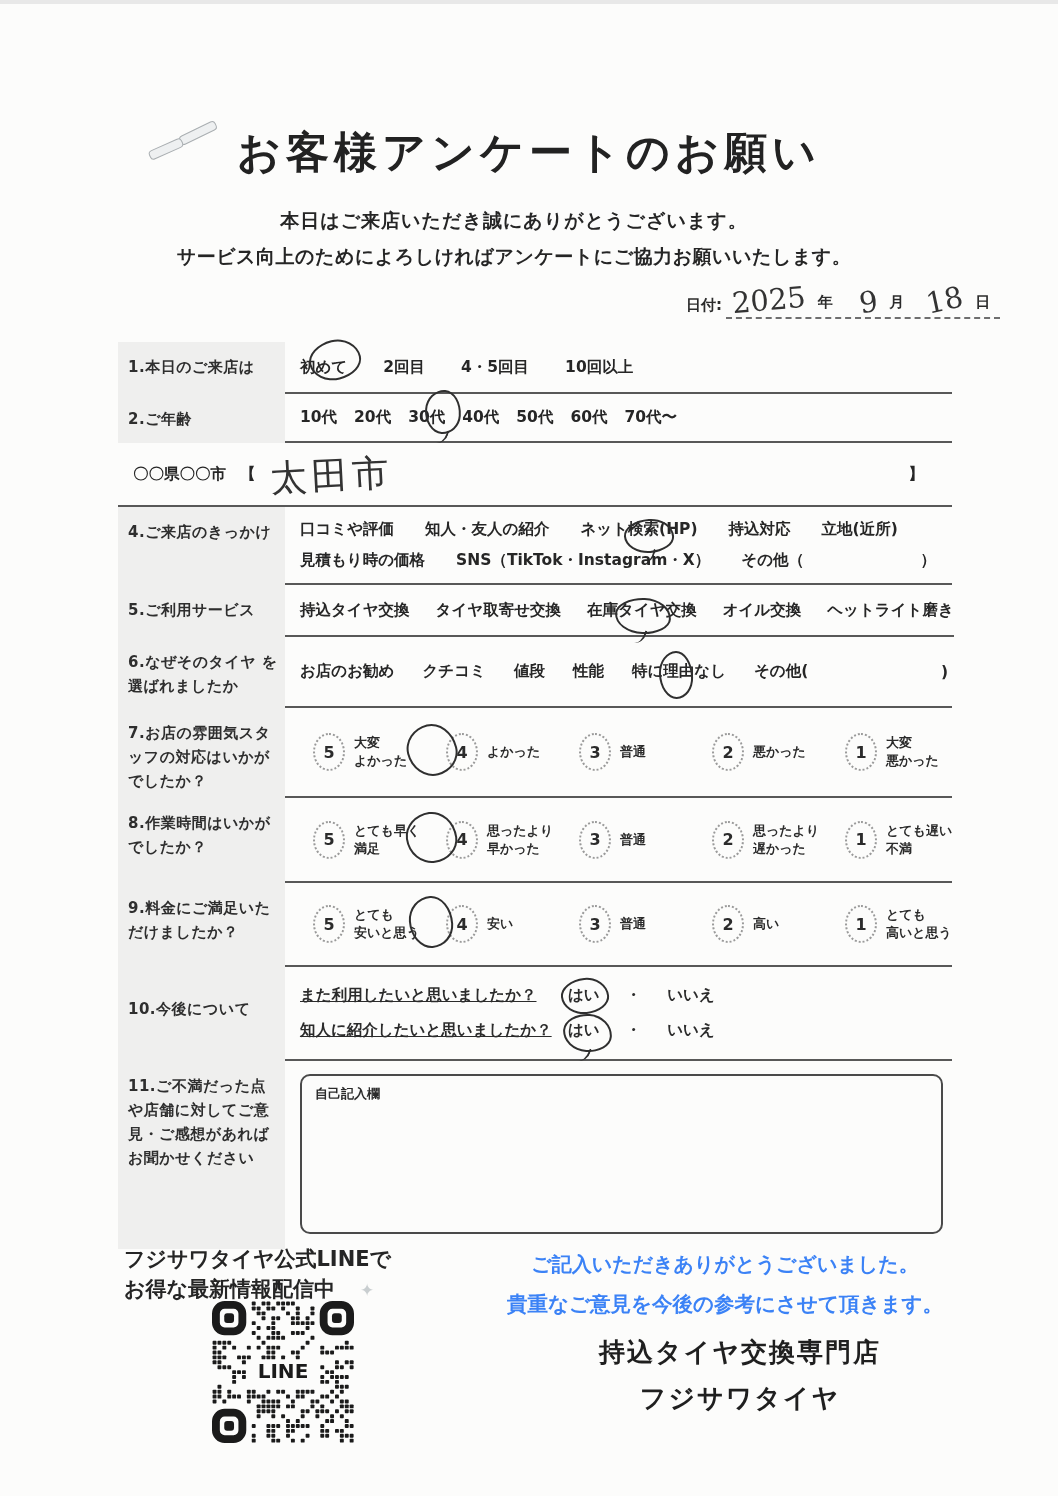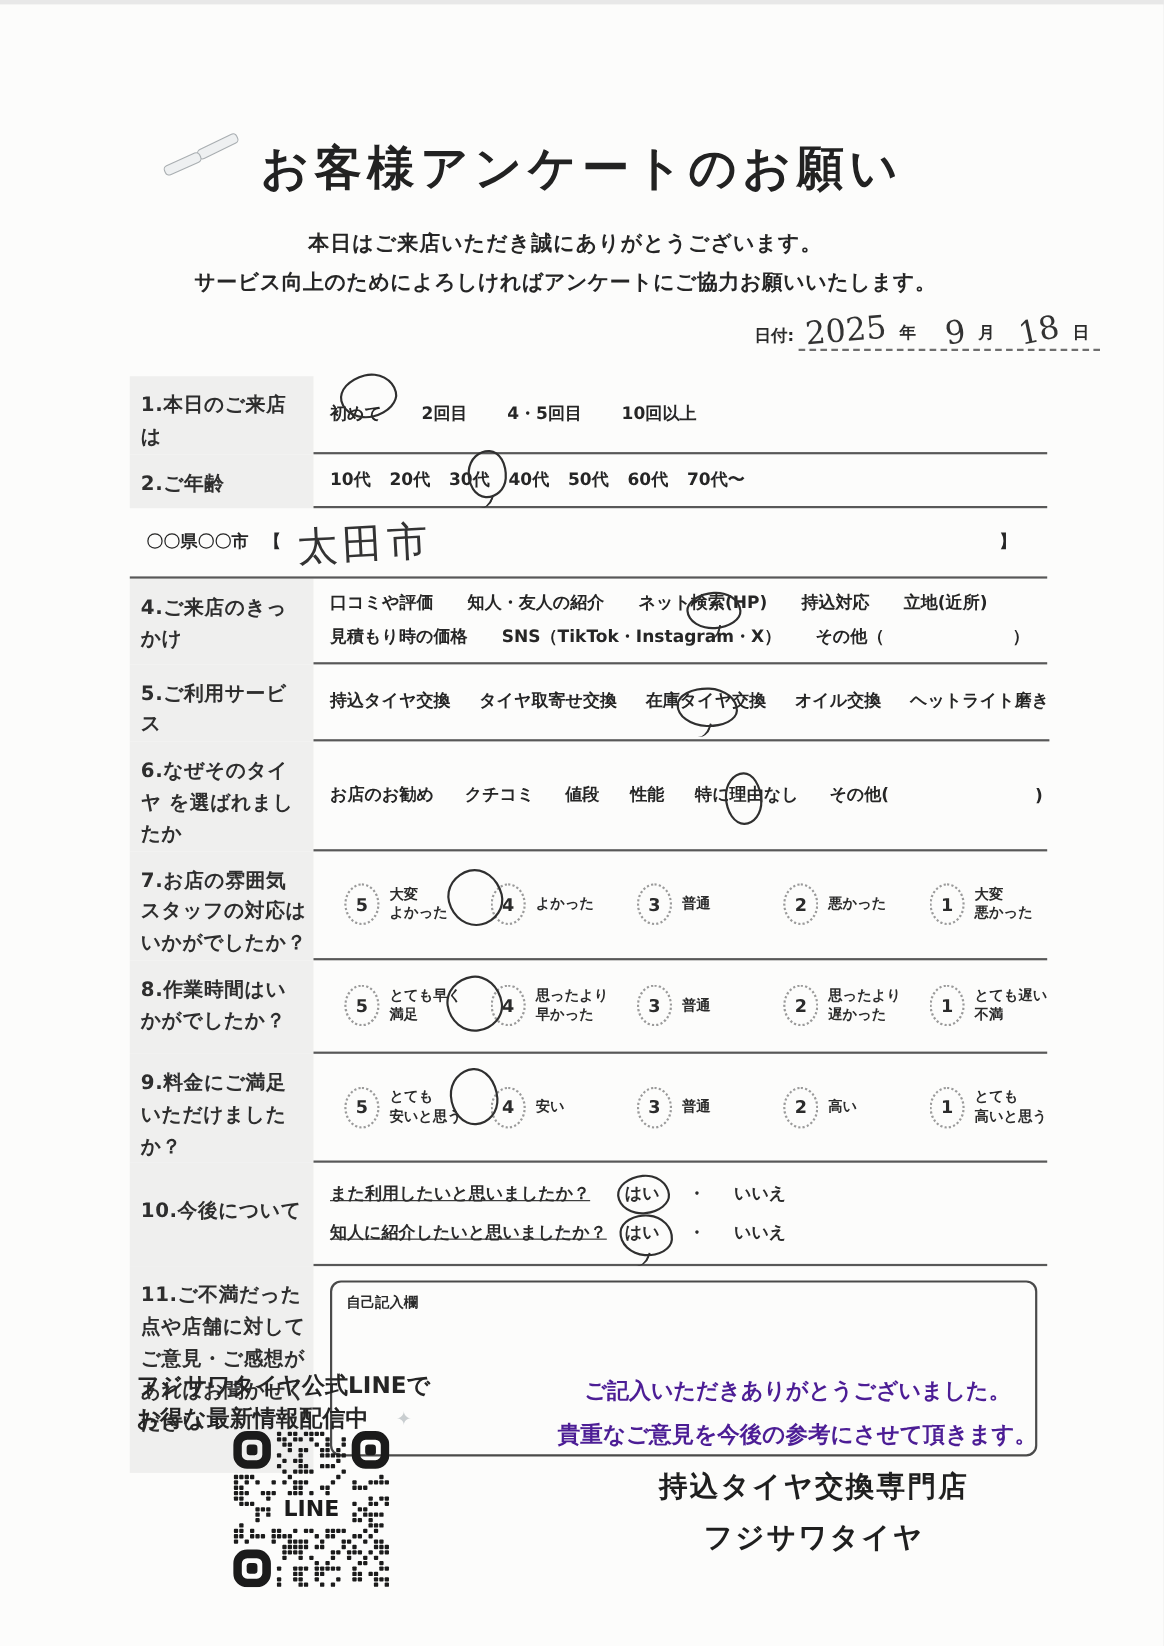--- a/index.html
+++ b/index.html
@@ -25,21 +25,21 @@
   .dunit{padding-bottom:3px;}
   .hw{font-family:"DejaVu Serif",serif;font-weight:400;color:#333;}
   .dval{font-size:29px;line-height:1;}
   .dval.y{transform:rotate(-5deg);}
   .dval.m{transform:rotate(-8deg) translateY(2px);}
   .dval.d{transform:rotate(-12deg);}
   
   .form{position:absolute;top:338px;left:118px;width:834px;}
   .row{display:flex;align-items:stretch;}
   .rlab{width:167px;flex:none;background:#efefee;box-sizing:border-box;
-    padding:13px 6px 0 10px;font-size:18px;font-weight:700;line-height:1.6;
+    padding:13px 6px 0 10px;font-size:15px;font-weight:700;line-height:1.6;
     letter-spacing:.5px;color:#2e2e2e;}
   .rcon{flex:1;box-sizing:border-box;border-bottom:2px solid #585858;
     padding:6px 0 6px 15px;display:flex;flex-direction:column;justify-content:center;
     position:relative;}
   .row:last-child .rcon{border-bottom:none;}
   .opts{display:flex;align-items:center;font-size:15.5px;font-weight:600;color:#262626;}
   .opt{position:relative;white-space:nowrap;}
   
   .hwc{position:absolute;border:2.5px solid #2f2f2f;background:transparent;
     border-radius:52% 48% 50% 50% / 46% 56% 44% 54%;pointer-events:none;}
@@ -59,21 +59,21 @@
   .q10ans{display:flex;align-items:flex-end;gap:26px;}
   
   .cbox{box-sizing:border-box;width:643px;height:160px;border:2px solid #4a4a4a;
     border-radius:10px;padding:9px 13px;font-size:13px;font-weight:700;margin-top:3px;}
   
   .fleft{position:absolute;left:124px;top:1240px;font-size:21px;font-weight:700;
     line-height:1.45;color:#252525;}
   .sparkle{position:absolute;left:360px;top:1276px;font-size:17px;color:#c9ced0;}
   .qr{position:absolute;left:212px;top:1297px;width:142px;height:142px;}
   .fright{position:absolute;left:470px;top:1240px;width:510px;text-align:center;
-    font-size:20px;font-weight:700;line-height:2.0;color:#4c1d95;}
+    font-size:20px;font-weight:700;line-height:2.0;color:#3b82f6;}
   .fshop{position:absolute;left:530px;top:1326px;width:420px;text-align:center;
     font-size:26px;font-weight:700;line-height:1.75;color:#1f1f1f;letter-spacing:2px;}
 </style>
 </head>
 <body>
 
 <div class="page">
 
   <div class="smudge" style="left:178px;top:124px;width:38px;height:8px;transform:rotate(-26deg);"></div>
   <div class="smudge" style="left:148px;top:140px;width:34px;height:8px;transform:rotate(-24deg);"></div>

